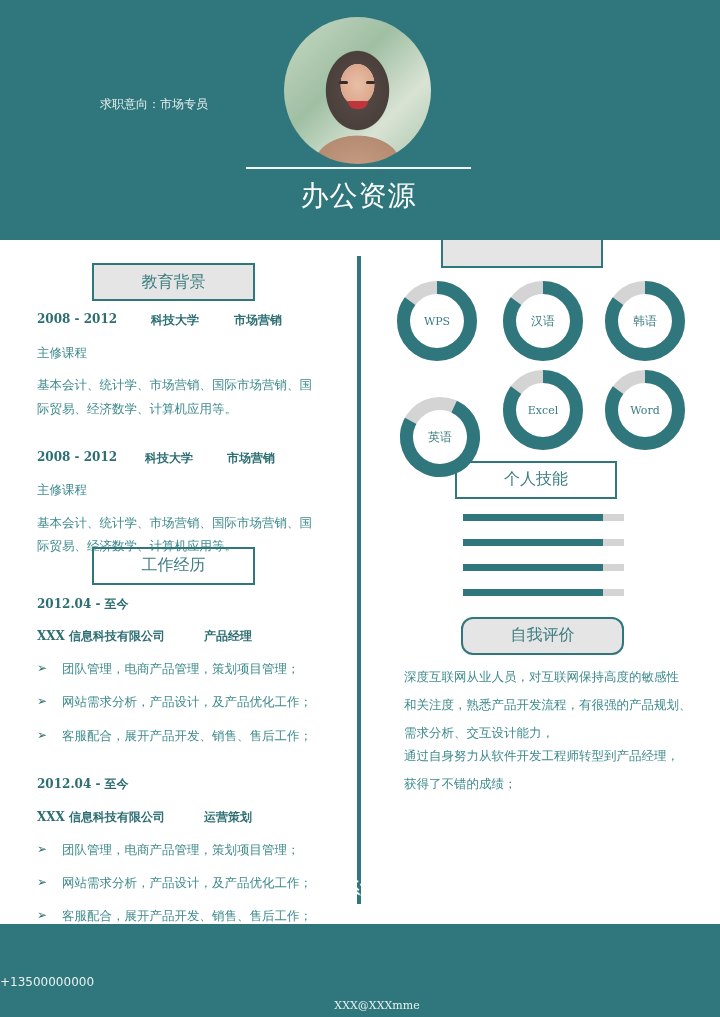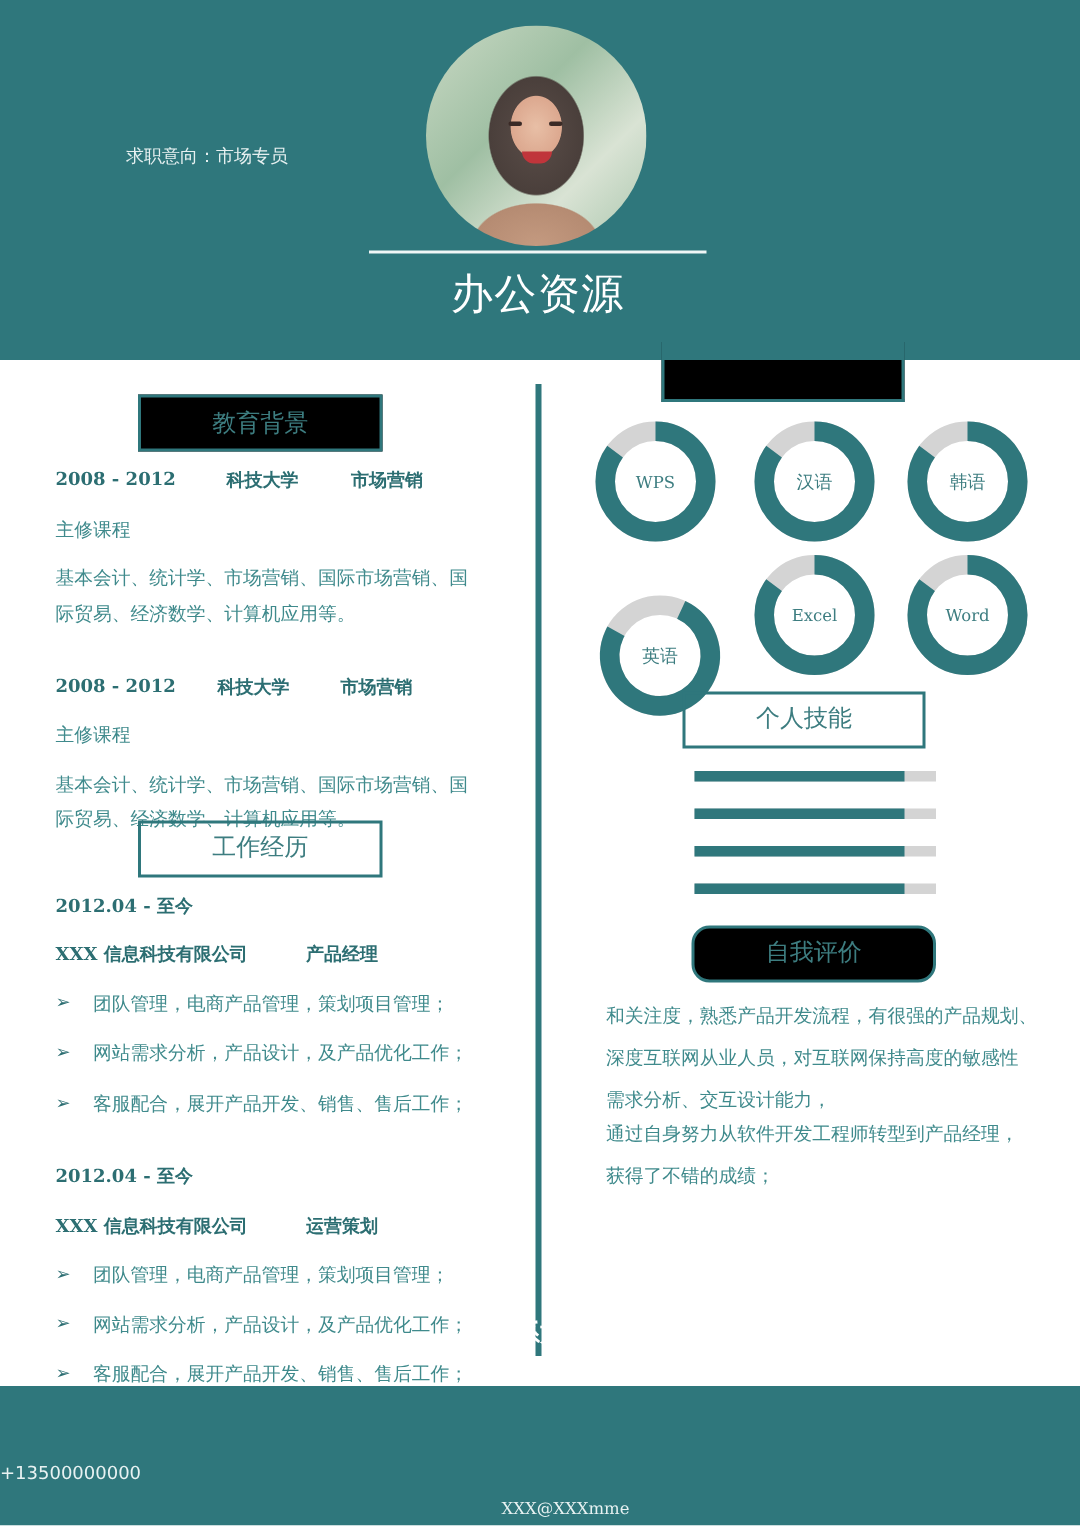--- a/index.html
+++ b/index.html
@@ -19,27 +19,27 @@
       radial-gradient(ellipse 48px 60px at 50% 50%, #5a4d48 0%, #4a3f3b 65%, transparent 67%),
       radial-gradient(ellipse 60px 40px at 50% 100%, #c49a80 0%, #b58b72 70%, transparent 72%),
       linear-gradient(135deg, #c9d9c4 0%, #9fbfa3 40%, #d9e3d4 70%, #aac6ad 100%);
     overflow: hidden;
   }
   .photo .smile {
     position:absolute; left: 64px; top: 84px; width: 20px; height: 8px;
     border-radius: 0 0 10px 10px; background:#c0353b;
   }
   .photo .eye { position:absolute; top:64px; width:9px; height:3px; background:#3a2a26; border-radius:2px; }
-  .job-intent { left: 84px; top: 96px; font-size: 12px; color:#e6f0f0; white-space:nowrap;font-family:Liberation Serif, serif; }
+  .job-intent { left: 100px; top: 96px; font-size: 12px; color:#e6f0f0; white-space:nowrap;font-family:Liberation Serif, serif; }
   .name-rule { left: 246px; top: 167px; width: 225px; height: 2px; background:#f0f6f6; }
   .name { left: 246px; top: 177px; width: 225px; text-align:center; font-size: 28px; color:#ffffff; letter-spacing: 1px; }
 
   
   .sec-box {
-    border: 2px solid #2f777c; background: #000000; box-sizing: border-box;
+    border: 2px solid #2f777c; background: #e5e5e5; box-sizing: border-box;
     text-align: center; color:#3d7d80; font-size: 16px;
   }
   .divider { left: 357px; top: 256px; width: 4px; height: 648px; background:#2f777c; }
 
   .txt { font-size: 12.5px; color:#3f8a8c; white-space: nowrap; }
   .bold { font-weight: bold; color:#2c6e72; font-family: "DejaVu Serif", "Liberation Serif", serif; font-size: 12px; }
   .para { font-size: 12.5px; color:#3f8a8c; line-height: 28px; }
   .bullet { font-size: 12px; color:#2c6e72; }
 
   
@@ -165,22 +165,22 @@
     <div class="bar-fill" style="width: 87%;"></div>
   </div>
 <div class="abs bar-track" style="left:463px;top:589px;">
     <div class="bar-fill" style="width: 87%;"></div>
   </div>
 
 <div class="abs sec-box" style="left:461px;top:617px;width:163px;height:38px;line-height:32px;border-radius:12px;">
   <span>自我评价</span>
 </div>
 <div class="abs para" style="left:404px;top:663px;">
+  <div>深度互联网从业人员，对互联网保持高度的敏感性</div>
   <div>和关注度，熟悉产品开发流程，有很强的产品规划、</div>
-  <div>深度互联网从业人员，对互联网保持高度的敏感性</div>
   <div>需求分析、交互设计能力，</div>
 </div>
 <div class="abs para" style="left:404px;top:742px;">
   <div>通过自身努力从软件开发工程师转型到产品经理，</div>
   <div>获得了不错的成绩；</div>
 </div>
 
 <div class="abs footer"></div>
 <div class="abs footer-title">联系方式</div>
 <div class="abs footer-phone">+13500000000</div>

